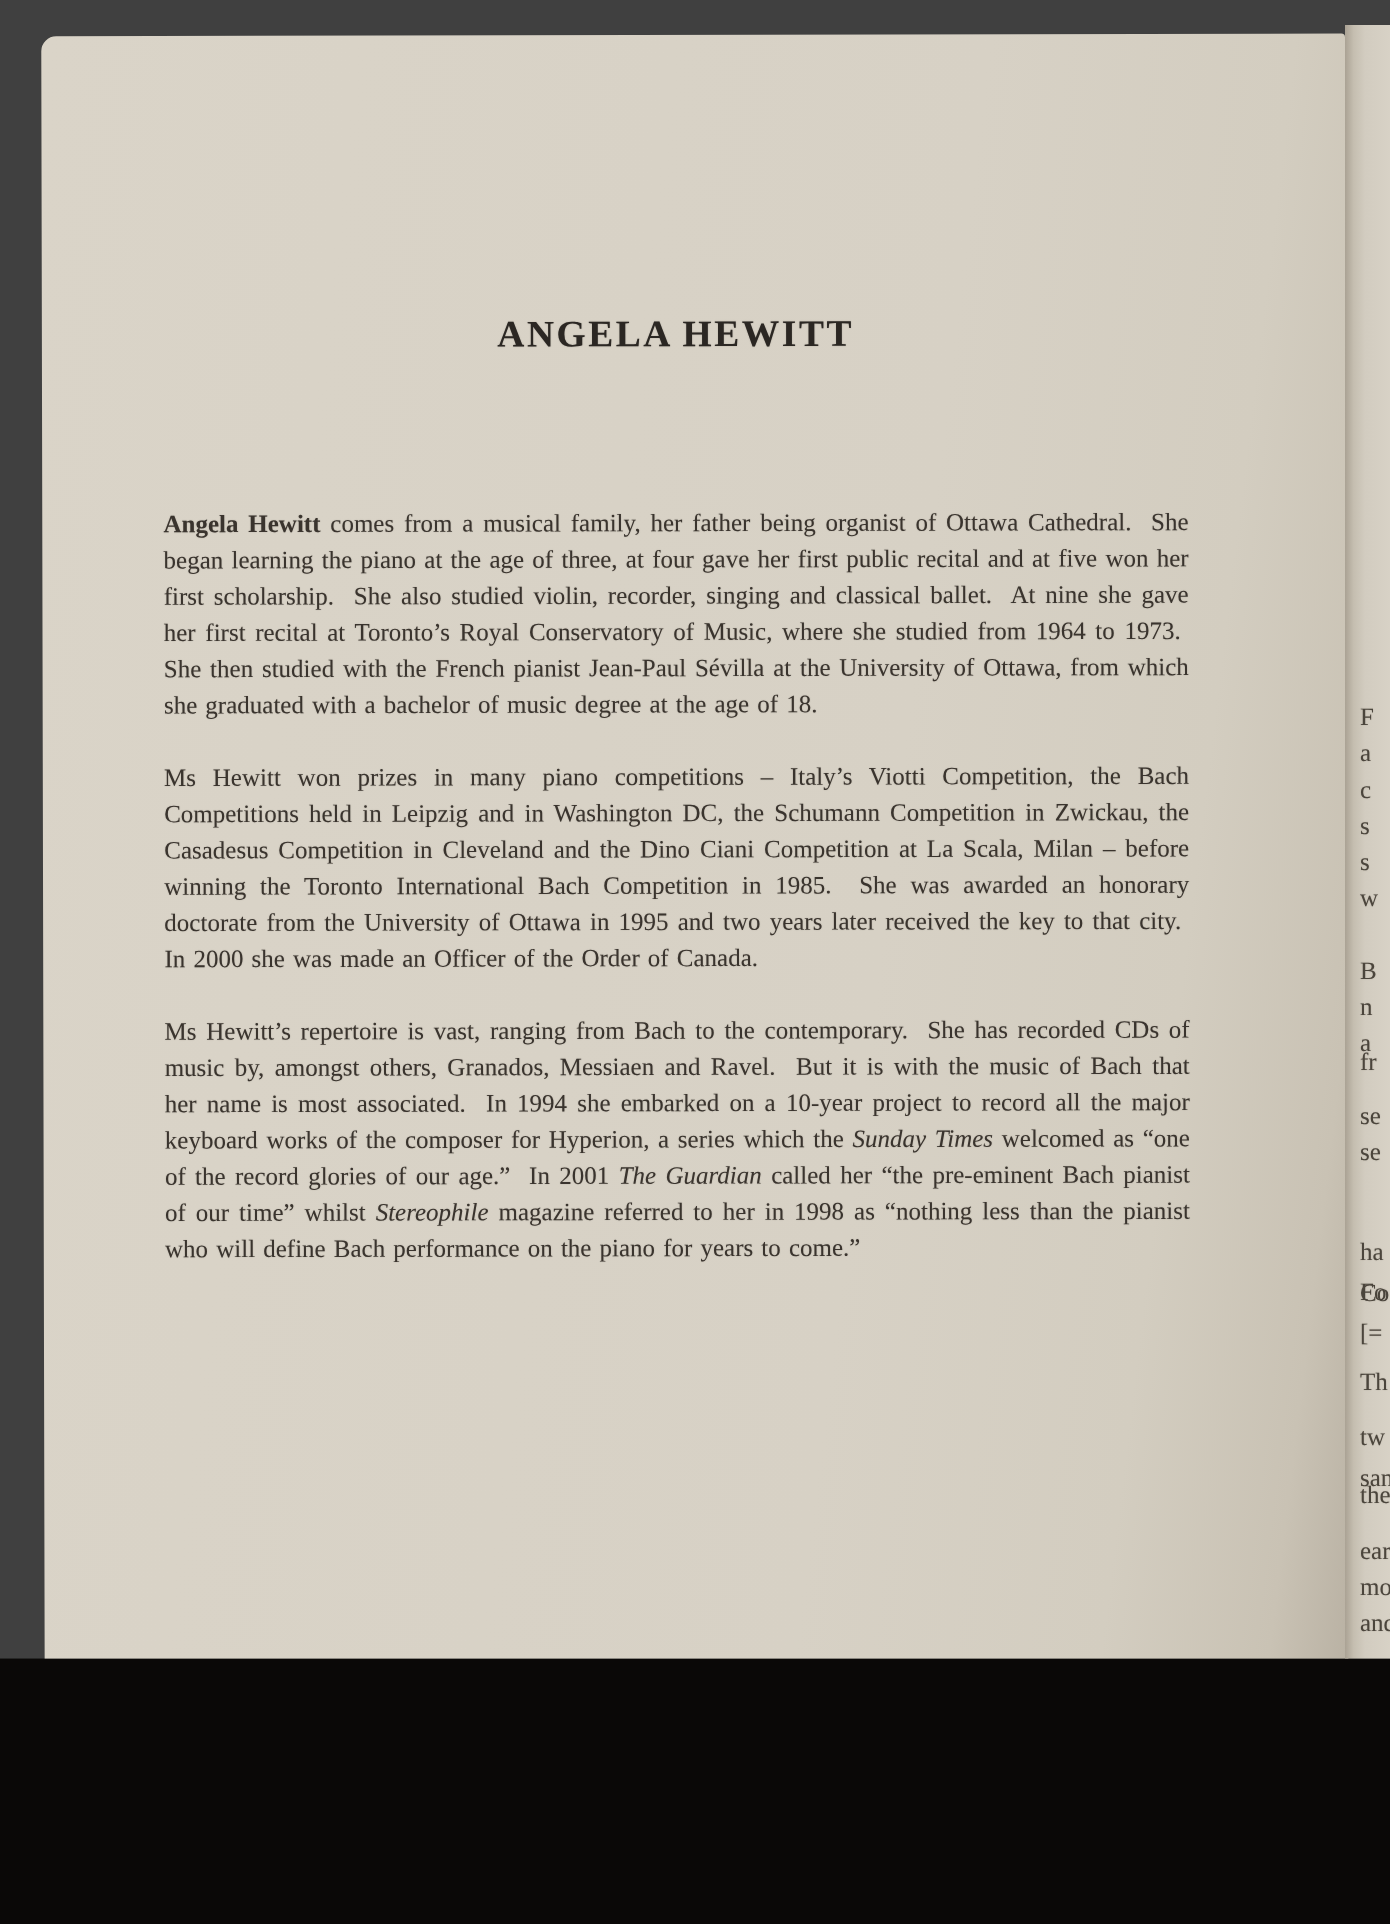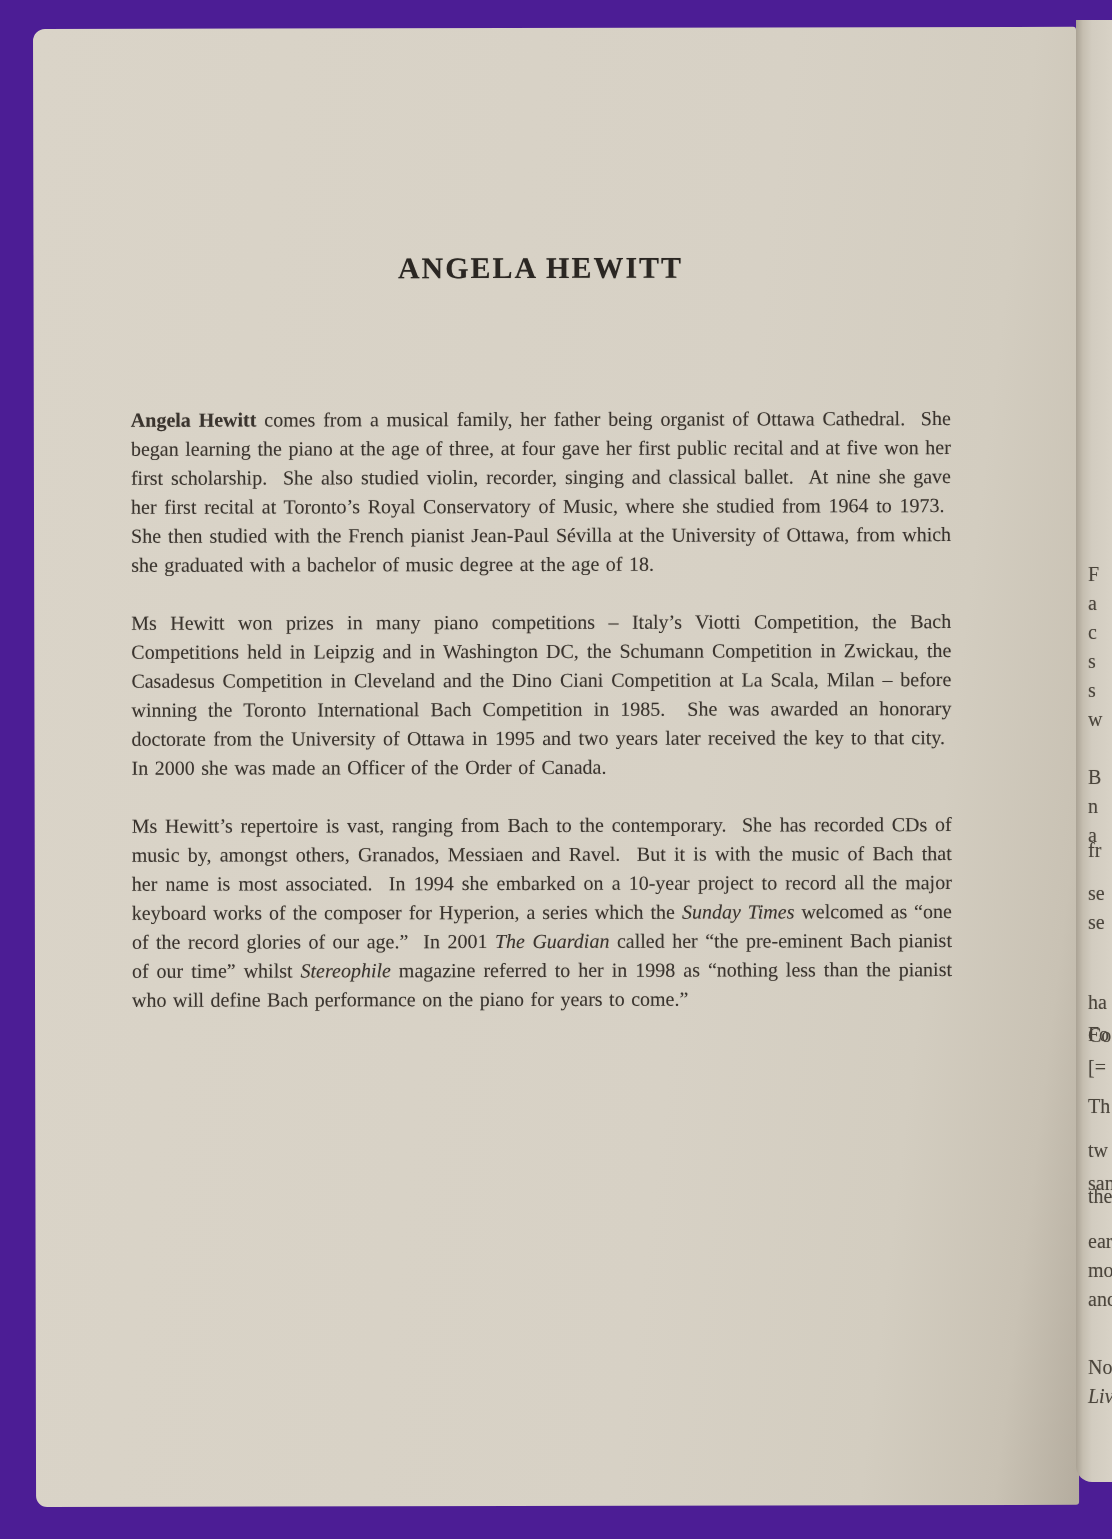--- a/index.html
+++ b/index.html
@@ -3,23 +3,23 @@
 <meta charset="utf-8">
 <style>
   html, body {
     margin: 0;
     padding: 0;
     background: #0a0807;
   }
   .scan {
     position: relative;
     width: 1112px;
-    height: 1539px;
+    height: 1327px;
     overflow: hidden;
-    background: #4c1d95;
+    background: #404040;
     font-family: "Liberation Serif", serif;
   }
   
   .page-main {
     position: absolute;
     left: 33px;
     top: 29px;
     width: 1043px;
     height: 1478px;
     background: linear-gradient(97deg,

